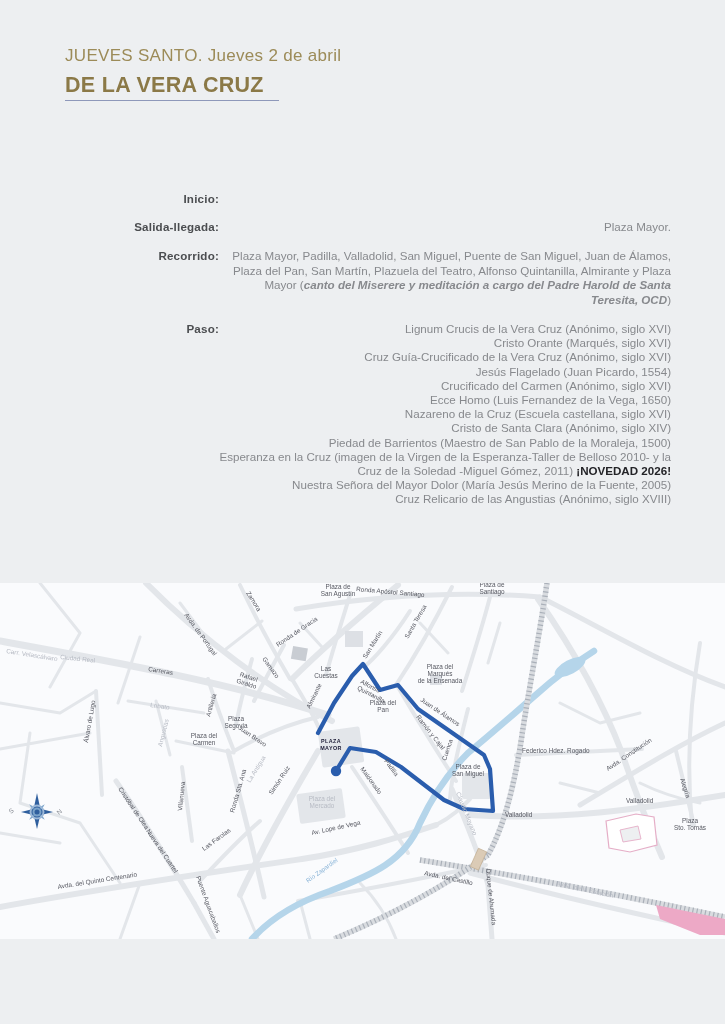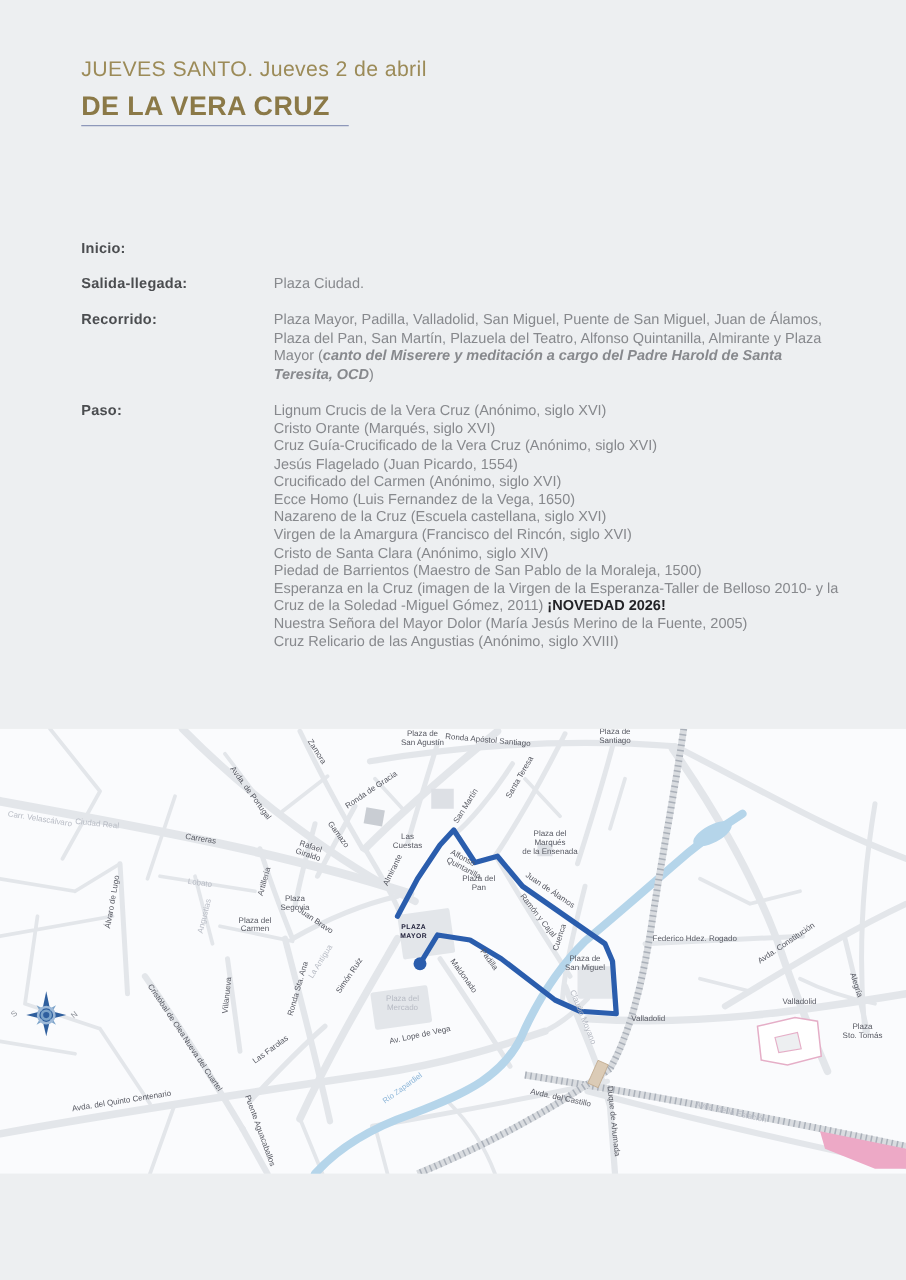--- a/index.html
+++ b/index.html
@@ -3,21 +3,21 @@
 <meta charset="utf-8">
 <style>
   html,body{margin:0;padding:0;}
   body{width:725px;height:1024px;background:#edeff1;font-family:"Liberation Sans",sans-serif;}
   .page{position:relative;width:725px;height:944px;background:#edeff1;overflow:hidden;}
   .kicker{position:absolute;left:65px;top:46px;font-size:17px;font-weight:500;color:#9c8b58;letter-spacing:.3px;}
   .title{position:absolute;left:65px;top:73px;}
   .title .line{display:table;font-size:21.5px;font-weight:700;color:#8b7947;letter-spacing:.3px;
     line-height:25px;padding:0 15px 2px 0;border-bottom:1.6px solid #8e98ba;margin-bottom:4px;white-space:nowrap;}
   .details{position:absolute;left:65px;top:192px;width:606px;font-size:11.6px;color:#87898d;}
-  .drow{display:flex;align-items:flex-start;margin-bottom:15px;}
+  .drow{display:flex;align-items:flex-start;margin-bottom:15px;text-align:right;}
   .dlabel{flex:0 0 154px;font-weight:700;color:#4b4d50;letter-spacing:.2px;}
   .dvalue{flex:1;line-height:14.4px;}
   .em{font-weight:700;font-style:italic;}
   ul.paso{margin:0;padding:0;list-style:none;line-height:14.2px;}
   .hl{color:#232327;font-weight:700;}
   figure.map{position:absolute;left:0;top:583px;width:725px;height:356px;margin:0;}
   figure.map svg{display:block;}
   .footer-num{position:absolute;left:65px;top:950px;font-size:17px;color:#c2410c;}
   text.ml{font-size:6.4px;fill:#565861;}
   text.ml.lt{fill:#b7bbc4;}
@@ -35,38 +35,37 @@
   <div class="title">
     <span class="line">DE LA VERA CRUZ</span>
   </div>
 
   <section class="details">
     <div class="drow">
       <div class="dlabel">Inicio:</div>
     </div>
     <div class="drow">
       <div class="dlabel">Salida-llegada:</div>
-      <div class="dvalue">Plaza Ciudad.</div>
+      <div class="dvalue">Plaza Mayor.</div>
     </div>
     <div class="drow">
       <div class="dlabel">Recorrido:</div>
       <div class="dvalue"><span>Plaza Mayor, Padilla, Valladolid, San Miguel, Puente de San Miguel, Juan de Álamos, Plaza del Pan, San Martín, Plazuela del Teatro, Alfonso Quintanilla, Almirante y Plaza Mayor (</span><span class="em">canto del Miserere y meditación a cargo del Padre Harold de Santa Teresita, OCD</span><span>)</span></div>
     </div>
     <div class="drow">
       <div class="dlabel">Paso:</div>
       <div class="dvalue">
         <ul class="paso">
             <li>Lignum Crucis de la Vera Cruz (Anónimo, siglo XVI)</li>
             <li>Cristo Orante (Marqués, siglo XVI)</li>
             <li>Cruz Guía-Crucificado de la Vera Cruz (Anónimo, siglo XVI)</li>
             <li>Jesús Flagelado (Juan Picardo, 1554)</li>
             <li>Crucificado del Carmen (Anónimo, siglo XVI)</li>
             <li>Ecce Homo (Luis Fernandez de la Vega, 1650)</li>
             <li>Nazareno de la Cruz (Escuela castellana, siglo XVI)</li>
-            <li>Virgen de la Amargura (Francisco del Rincón, siglo XVI)</li>
             <li>Cristo de Santa Clara (Anónimo, siglo XIV)</li>
             <li>Piedad de Barrientos (Maestro de San Pablo de la Moraleja, 1500)</li>
             <li>Esperanza en la Cruz (imagen de la Virgen de la Esperanza-Taller de Belloso 2010- y la Cruz de la Soledad -Miguel Gómez, 2011) <span class="hl">¡NOVEDAD 2026!</span></li>
             <li>Nuestra Señora del Mayor Dolor (María Jesús Merino de la Fuente, 2005)</li>
             <li>Cruz Relicario de las Angustias (Anónimo, siglo XVIII)</li>
           </ul>
       </div>
     </div>
   </section>
 

